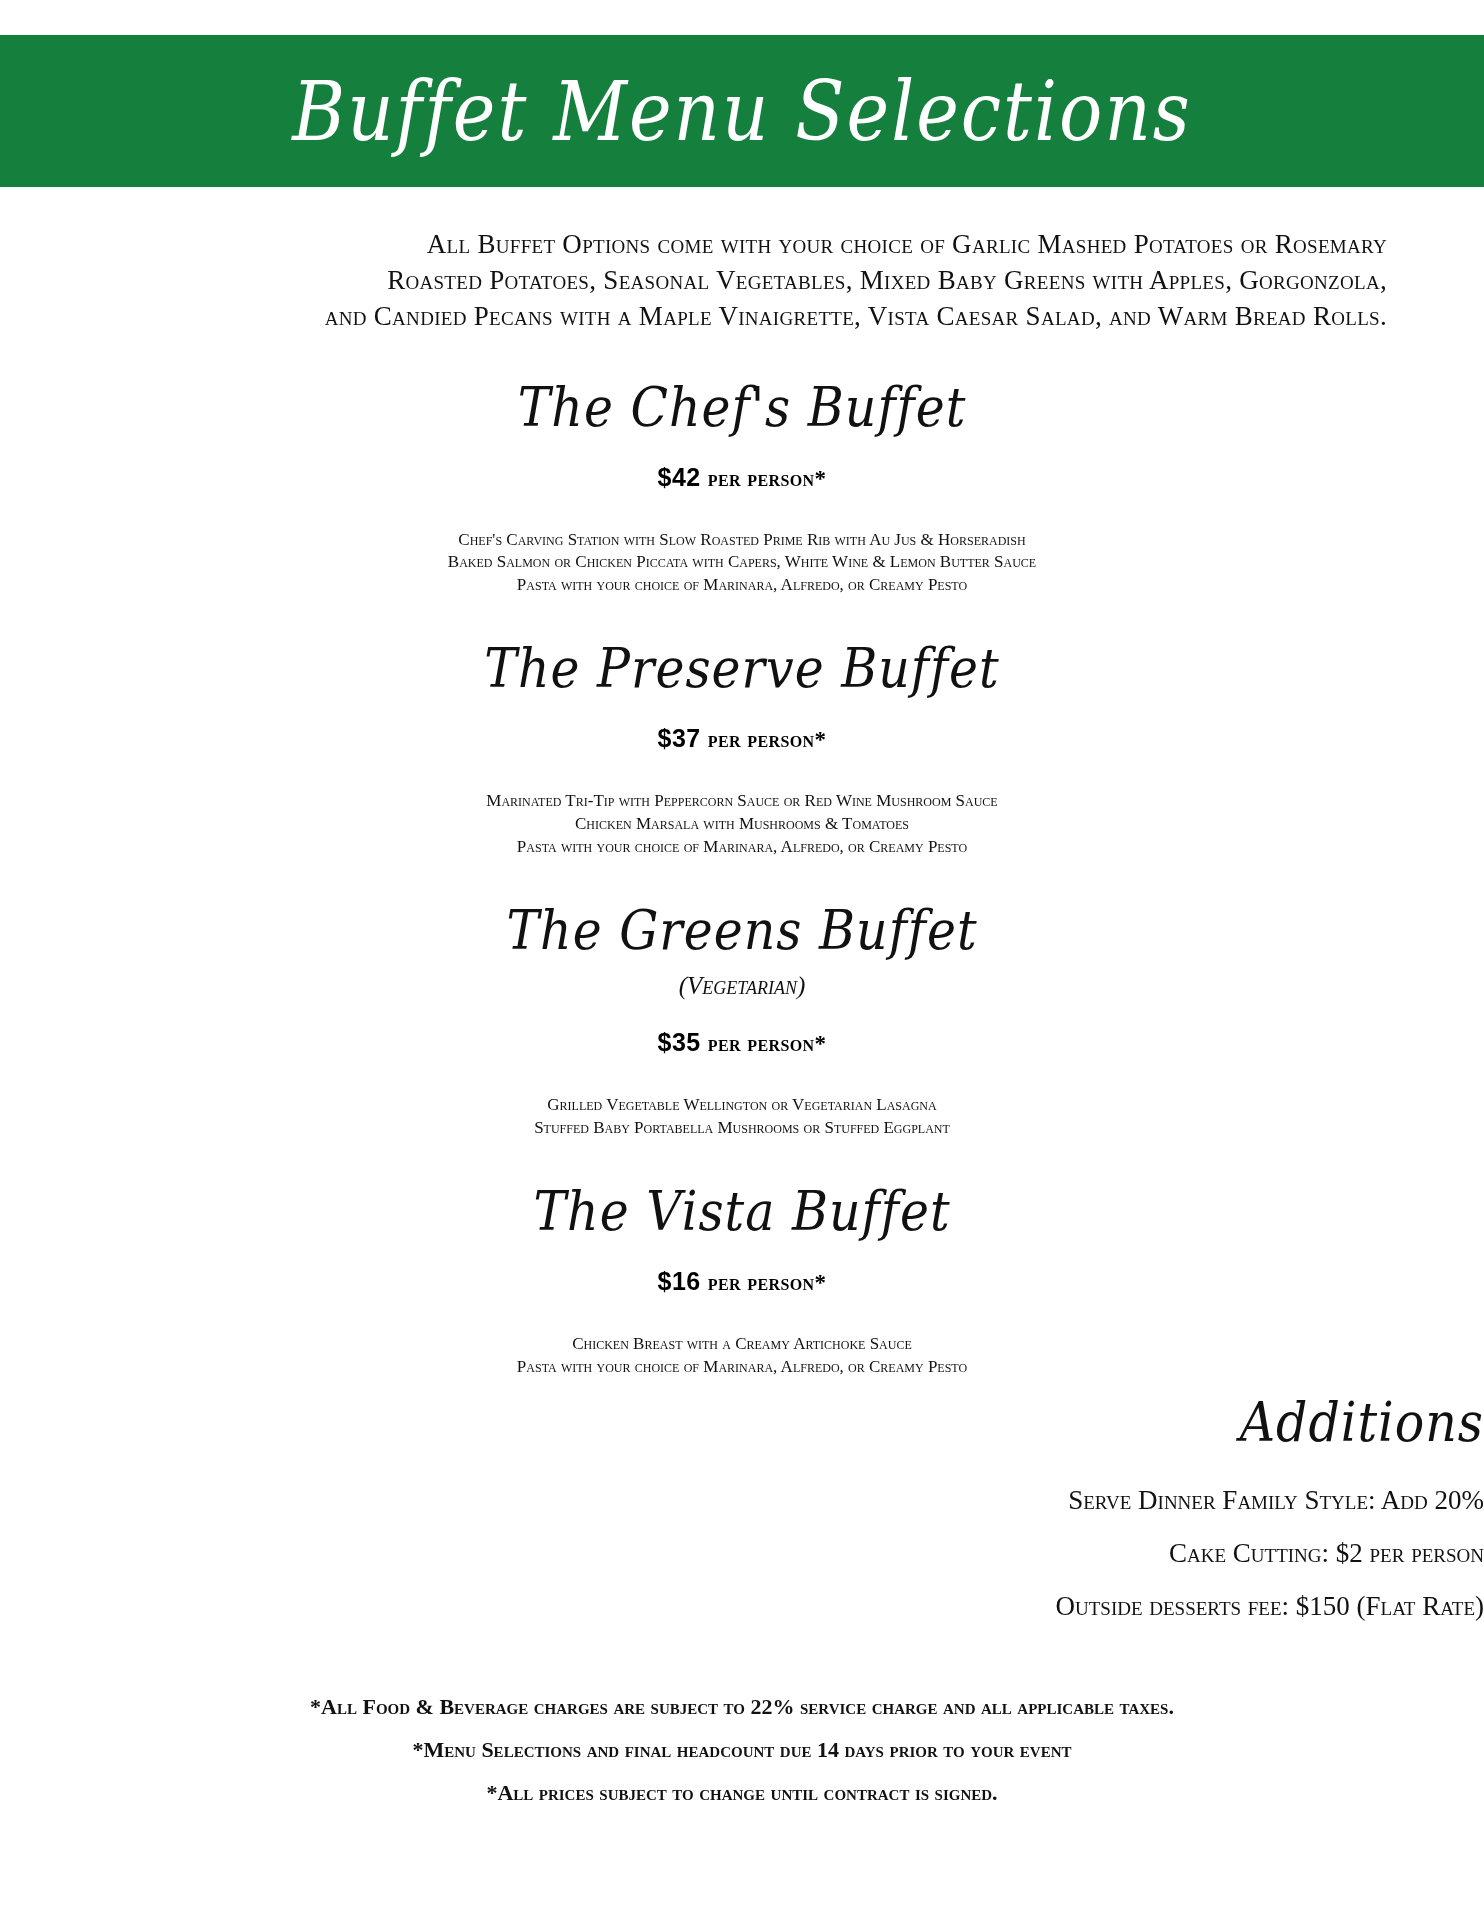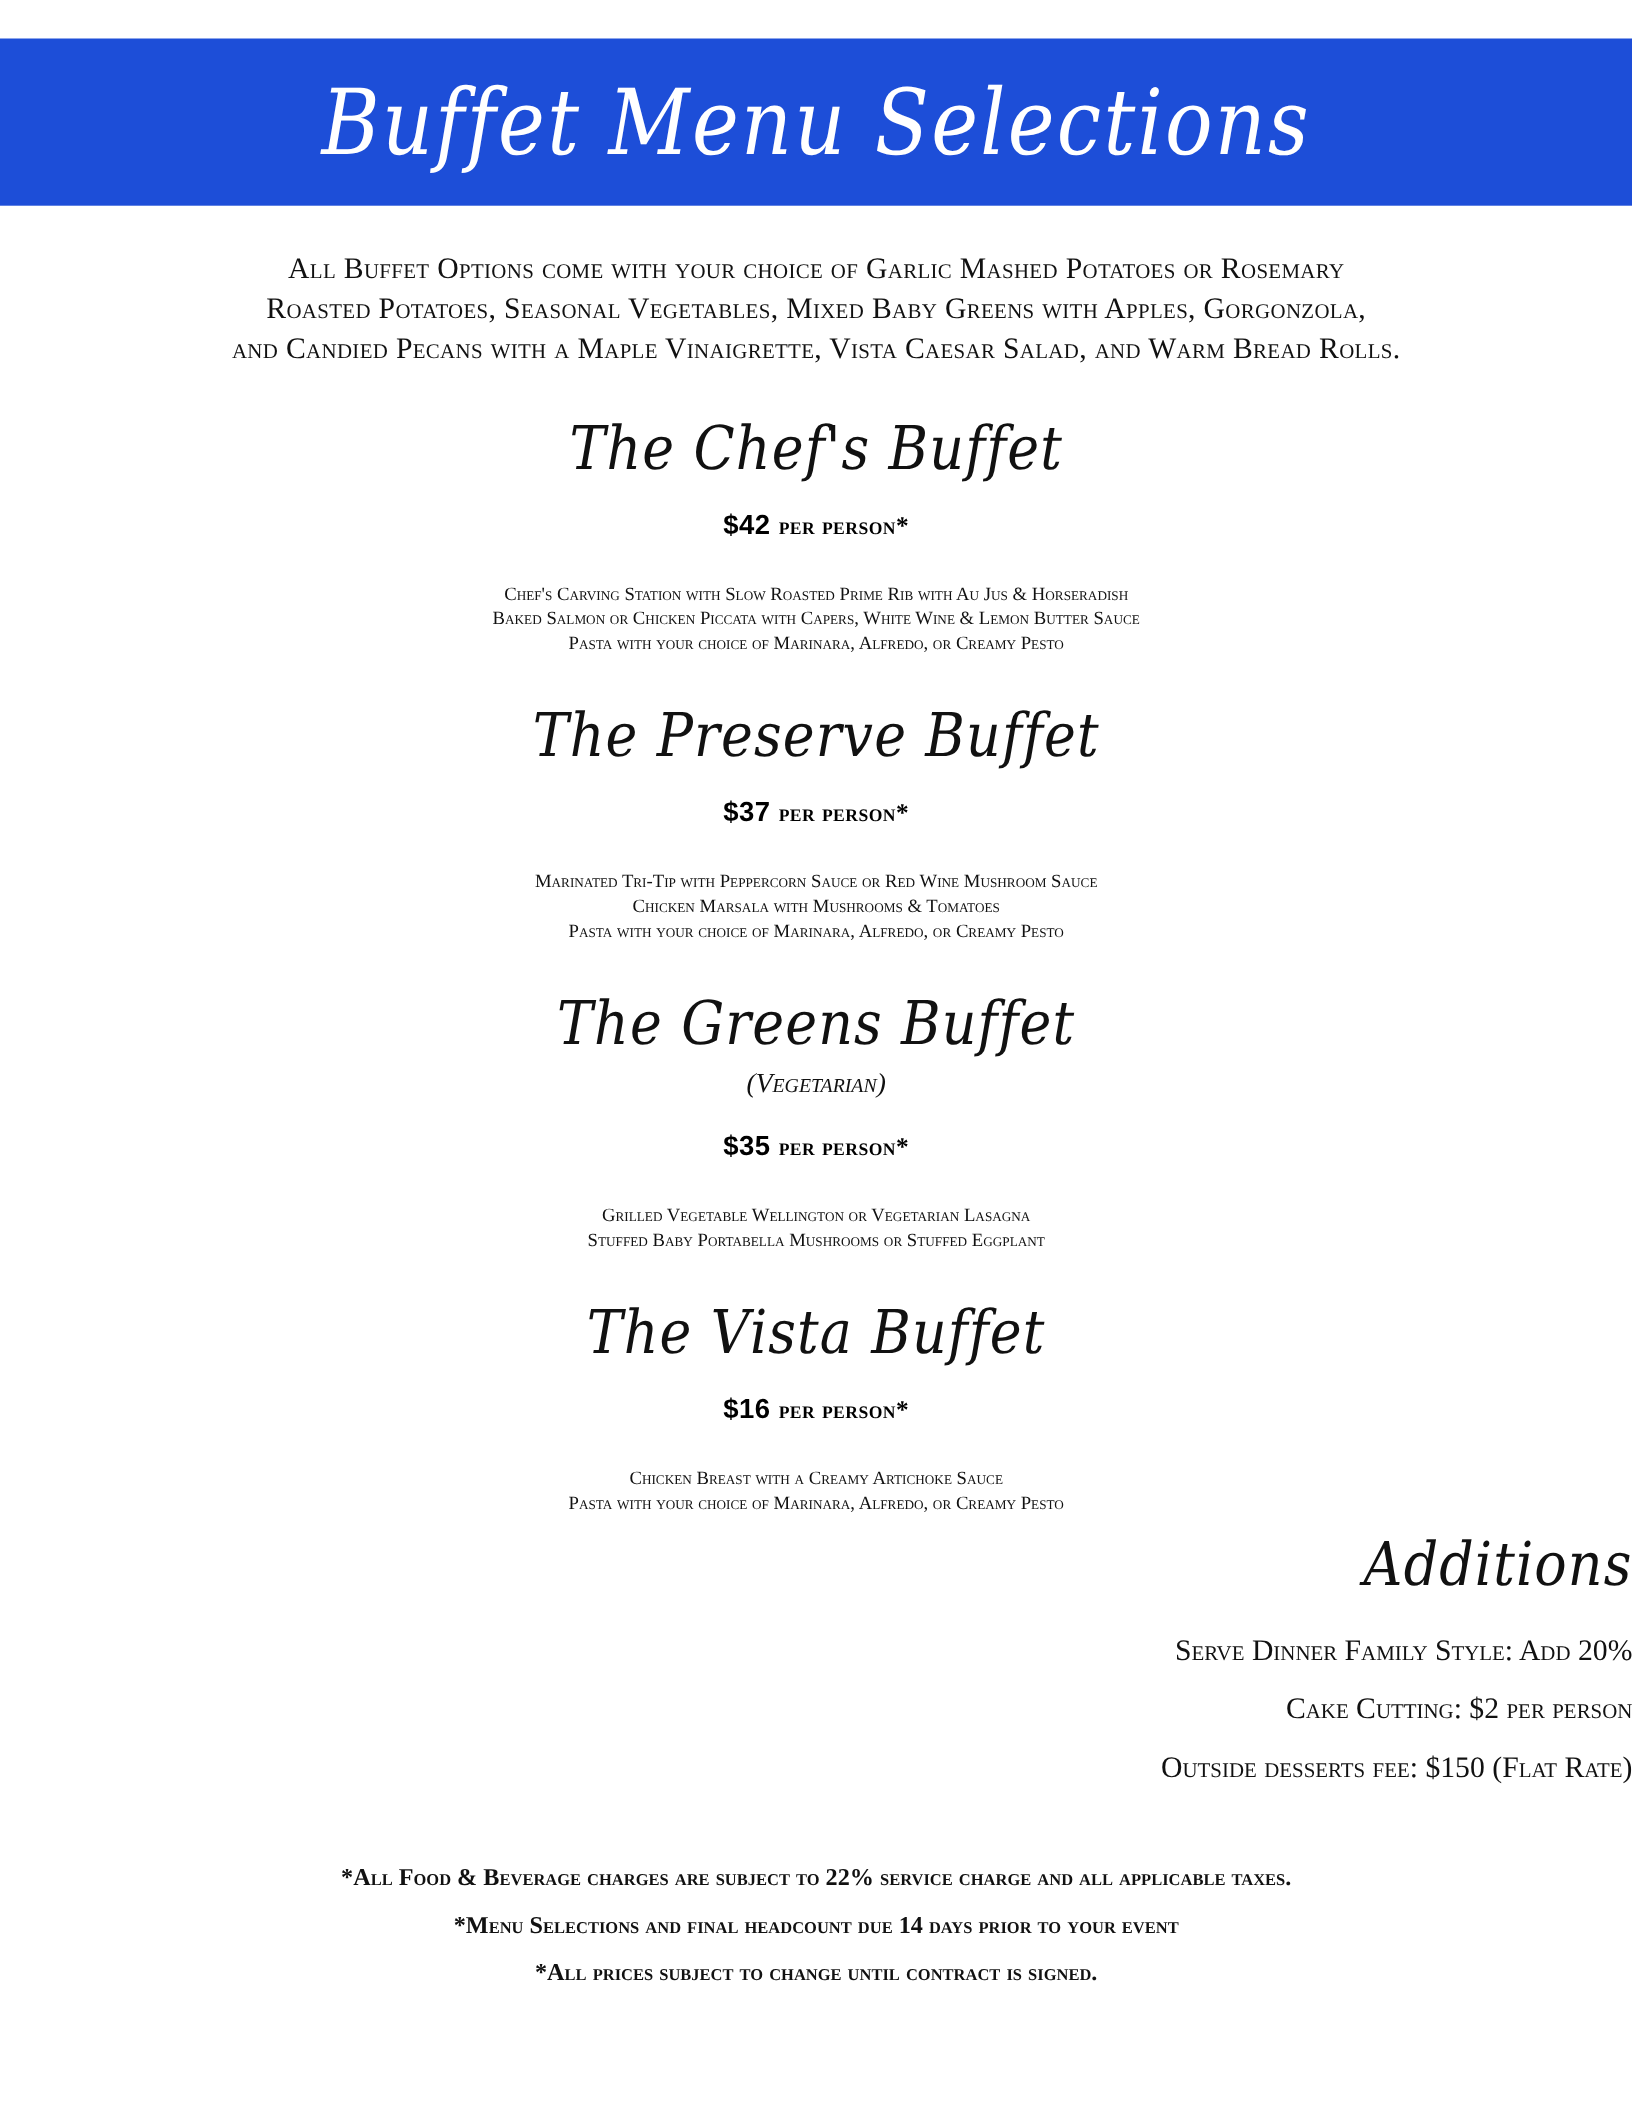--- a/index.html
+++ b/index.html
@@ -17,21 +17,21 @@
   .page {
     width: 1484px;
     min-height: 1920px;
     background: #ffffff;
     box-sizing: border-box;
     padding: 0;
   }
 
   
   .banner {
-    background: #1d4ed8;
+    background: #15803d;
     height: 152px;
     margin-top: 35px;
     display: flex;
     align-items: center;
     justify-content: center;
   }
   .banner-title {
     color: #ffffff;
     font-family: "DejaVu Serif", serif;
     font-style: italic;
@@ -39,21 +39,21 @@
     font-size: 72px;
     letter-spacing: 2px;
     line-height: 1;
     transform: scaleY(1.15);
   }
 
   
   .intro {
     margin: 40px auto 0 auto;
     width: 1290px;
-    text-align: center;
+    text-align: right;
     font-family: "Liberation Serif", serif;
     font-size: 27px;
     line-height: 1.33;
     font-variant: small-caps;
     letter-spacing: 0.3px;
     color: #111111;
   }
 
   
   .section {

